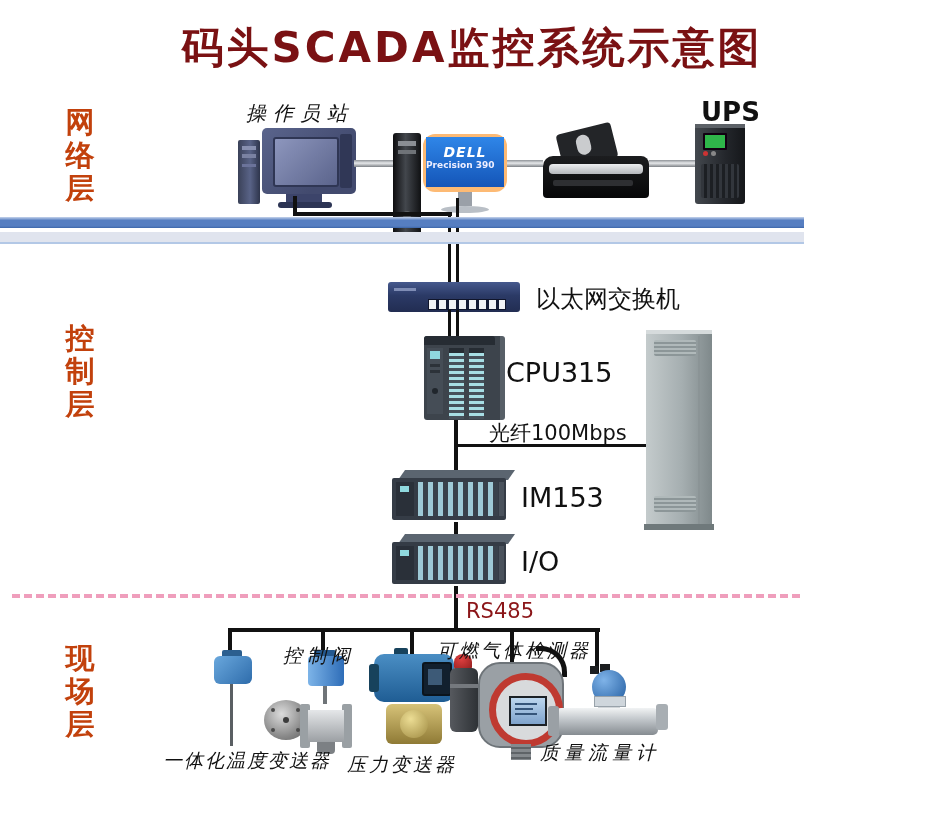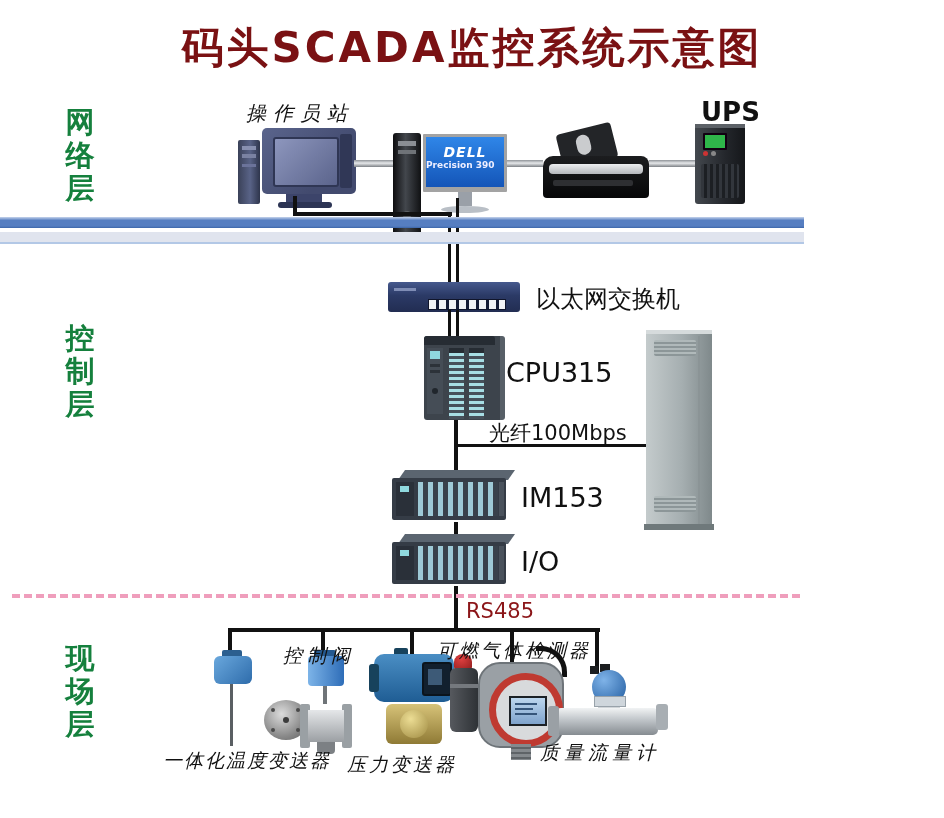--- a/index.html
+++ b/index.html
@@ -3,21 +3,21 @@
 <meta charset="utf-8">
 <style>
   html,body{margin:0;padding:0;}
   body{font-family:"DejaVu Sans","Liberation Sans",sans-serif;background:#fff;}
   #stage{position:relative;width:804px;height:818px;background:#ffffff;overflow:hidden;}
   .abs{position:absolute;}
   
   .title{left:0;top:20px;width:944px;text-align:center;font-size:42px;font-weight:900;
          color:#7a1113;letter-spacing:3px;}
   .v-label{width:36px;text-align:center;font-size:29px;line-height:33px;font-weight:bold;
-           color:#15803d;}
+           color:#c2410c;}
   .lbl{color:#111;white-space:nowrap;}
   .script{font-style:italic;}
   .rs485{color:#8b1518;font-size:21px;}
   
   .wire{background:#111;}
   .gray-link{height:7px;background:linear-gradient(180deg,#8f9398,#e6e8ea 45%,#7c8085);}
   .bus-dark{left:0;top:217px;width:944px;height:11px;
             background:linear-gradient(180deg,#c6d4ec,#567ec1 30%,#567ec1 82%,#3d66a9);}
   .bus-light{left:0;top:232px;width:944px;height:10px;background:#e0e4ee;
              border-bottom:2px solid #b3c8e6;}
@@ -52,21 +52,21 @@
     <div class="abs" style="left:48px;top:66px;width:36px;height:8px;background:#3c446a;"></div>
     <div class="abs" style="left:40px;top:74px;width:54px;height:6px;background:#2c3454;border-radius:3px;"></div>
   </div>
 
   <div class="abs" style="left:393px;top:133px;width:28px;height:104px;background:linear-gradient(90deg,#0d0d0f,#43474d 45%,#101113);border-radius:3px;">
     <div class="abs" style="left:5px;top:8px;width:18px;height:5px;background:#8a8e94;"></div>
     <div class="abs" style="left:5px;top:17px;width:18px;height:4px;background:#6f7378;"></div>
     <div class="abs" style="left:10px;top:78px;width:8px;height:8px;background:#5b5f64;border-radius:50%;"></div>
   </div>
   <div class="abs" style="left:423px;top:134px;width:86px;height:98px;">
-    <div class="abs" style="left:0;top:0;width:84px;height:58px;background:#a3a3a3;border-radius:1px;">
+    <div class="abs" style="left:0;top:0;width:84px;height:58px;background:#fdba74;border-radius:12px;">
       <div class="abs screen-blue" style="left:3px;top:3px;width:78px;height:50px;">
         <div style="text-align:center;margin-top:7px;font-size:14px;font-weight:900;font-style:italic;color:#fff;letter-spacing:1px;">DELL</div>
         <div style="font-size:9px;font-weight:bold;color:#eef;">Precision 390</div>
       </div>
     </div>
     <div class="abs" style="left:35px;top:58px;width:14px;height:14px;background:#9aa0a8;"></div>
     <div class="abs" style="left:18px;top:72px;width:48px;height:7px;background:#b9bfc6;border-radius:50%;"></div>
   </div>
 
   <div class="abs" style="left:543px;top:126px;width:110px;height:74px;">

